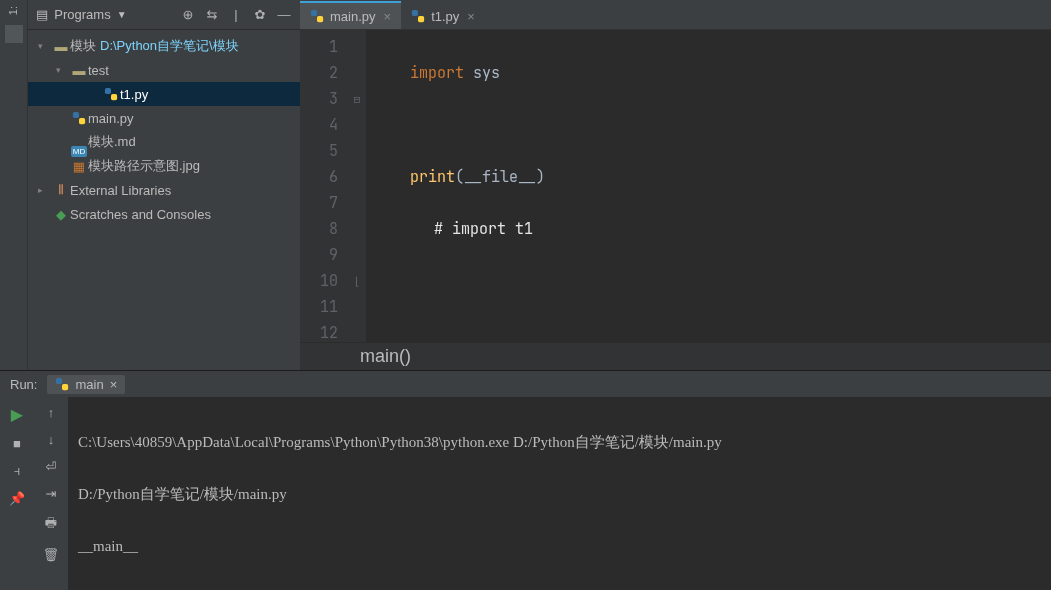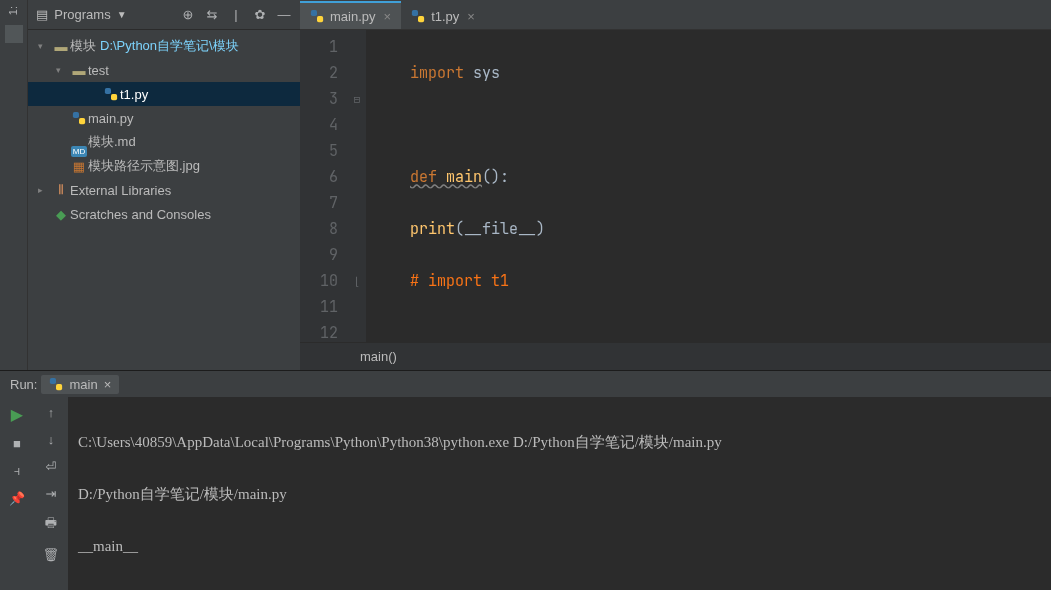--- a/index.html
+++ b/index.html
@@ -46,26 +46,26 @@
 .code-area { flex: 1; display: flex; overflow: hidden; font-family: "Consolas","JetBrains Mono",monospace; font-size: 15px; line-height: 26px; }
 .gutter { width: 48px; background: #313335; color: #606366; text-align: right; padding: 4px 10px 0 0; }
 .gutter .ln { height: 26px; }
 .fold-col { width: 18px; background: #313335; padding-top: 4px; }
 .fold-col .fm { height: 26px; display: flex; align-items: center; justify-content: center; color: #606366; font-size: 11px; }
 .code { flex: 1; padding: 4px 0 0 8px; white-space: pre; color: #a9b7c6; }
 .code .line { height: 26px; }
 .kw { color: #cc7832; margin-left: 36px; }
 .fn { color: #ffc66d; }
 .id-u { text-decoration: wavy underline #808080; text-decoration-skip-ink: none; }
-.cmt { color: #f97316; }
-.crumb { height: 28px; background: #313335; border-top: 1px solid #2b2b2b; padding-left: 60px; display: flex; align-items: center; color: #bbb; font-size: 13px;}
+.cmt { color: #e5e5e5; margin-left: 24px; }
+.crumb { height: 28px; background: #313335; border-top: 1px solid #2b2b2b; padding-left: 60px; display: flex; align-items: center; color: #bbb; font-size: 18px;}
 
 
 .run { flex: 1; background: #2b2b2b; border-top: 1px solid #1c1c1c; display: flex; flex-direction: column; }
-.run-header { height: 26px; background: #3c3f41; display: flex; align-items: center; gap: 4px; padding: 0 10px; color: #bbb; font-size: 13px; }
+.run-header { height: 26px; background: #3c3f41; display: flex; align-items: center; gap: 10px; padding: 0 10px; color: #bbb; font-size: 13px; }
 .run-header .rtab { display: flex; align-items: center; gap: 6px; background: #4e5254; padding: 2px 8px; border-radius: 2px;}
 .run-body { flex: 1; display: flex; }
 .run-tools { width: 34px; background: #3c3f41; display: flex; flex-direction: column; align-items: center; padding-top: 8px; gap: 12px; }
 .run-tools div { color: #afb1b3; cursor: pointer; }
 .run-tools .play { color: #499c54; font-size: 16px; }
 .run-tools2 { width: 34px; background: #3c3f41; display: flex; flex-direction: column; align-items: center; padding-top: 8px; gap: 12px; }
 .run-tools2 div { color: #afb1b3; cursor: pointer; }
 .console { flex: 1; padding: 6px 10px; font-family: Consolas,monospace; font-size: 15px; line-height: 26px; color: #bbbbbb; white-space: pre-wrap; }
 .console .outln { height: 26px; font-family: Liberation Serif, serif; }
 
@@ -198,21 +198,20 @@
           <div class="fm"></div>
           <div class="fm"></div>
           <div class="fm"></div>
         <div class="fm">⌊</div>
         <div class="fm"></div>
           <div class="fm"></div>
       </div>
       <div class="code">
 <div class="line"><span class="kw">import</span><span> sys</span></div>
 <div class="line"></div>
-<div class="line"><span class="kw id-u">def </span><span class="fn id-u">main</span><span>():</span></div>
 <div class="line">    <span class="fn">print</span><span>(__file__)</span></div>
 <div class="line">    <span class="cmt"># import t1</span></div>
 
 
 
 
 
 
       </div>
     </div>

